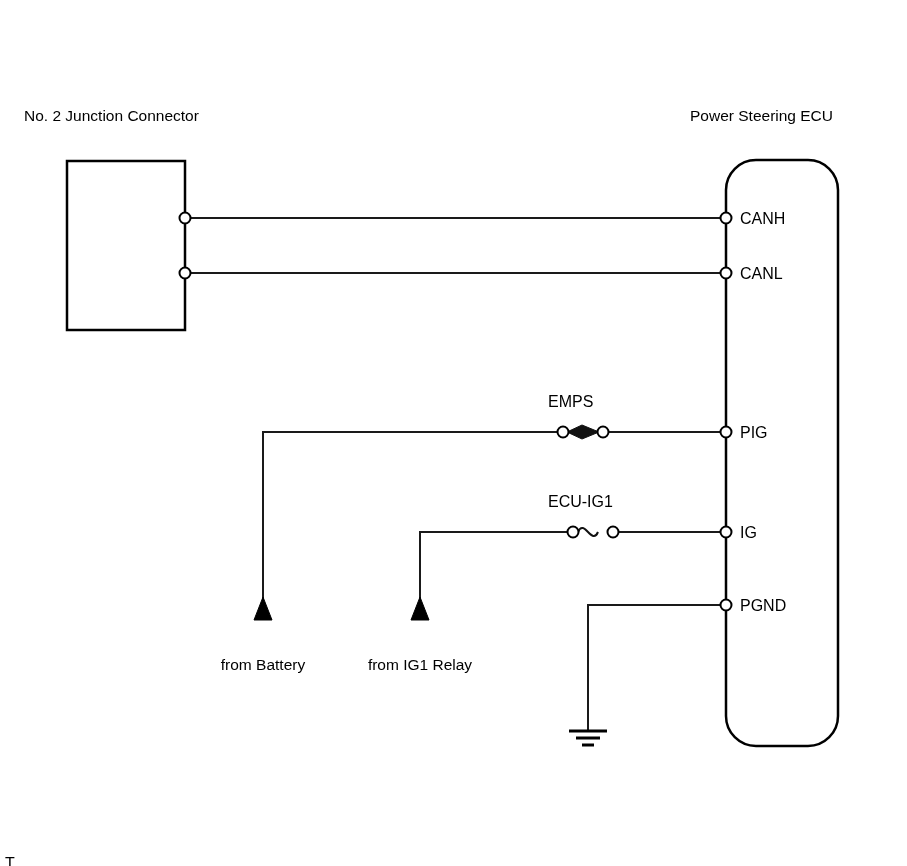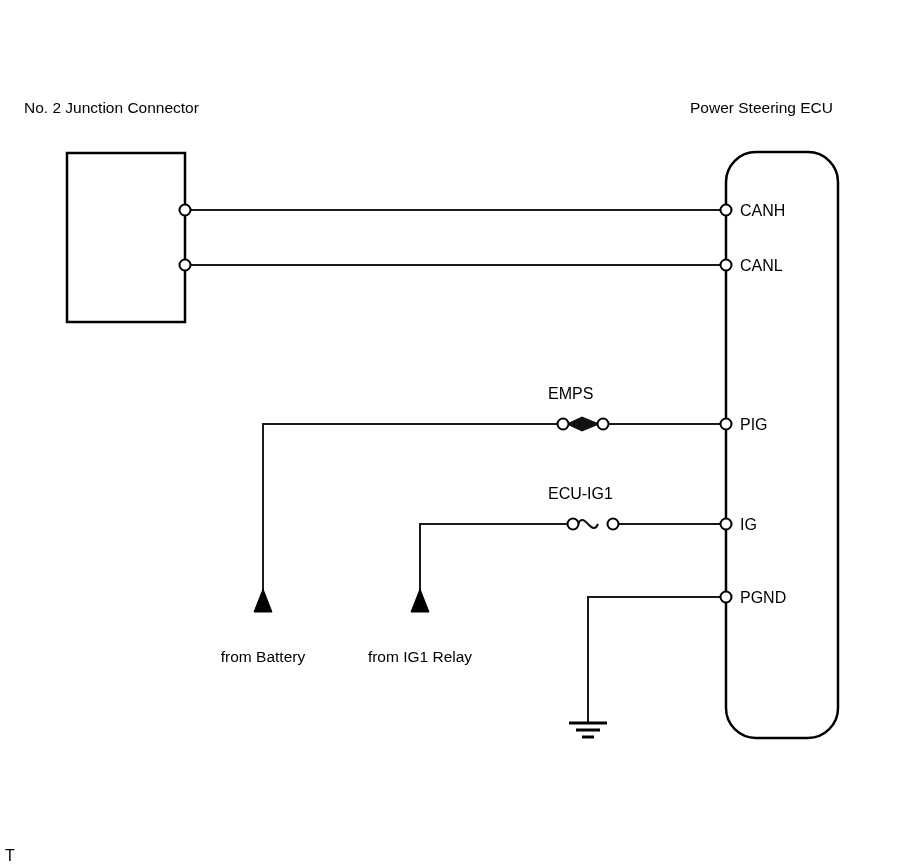--- a/index.html
+++ b/index.html
@@ -12,21 +12,21 @@
     width: 907px;
     height: 866px;
     font-family: "Liberation Sans", sans-serif;
     color: #000000;
     overflow: hidden;
     position: relative;
   }
   #diagram-root {
     position: absolute;
     left: 0;
-    top: 0;
+    top: 8px;
     width: 907px;
     height: 783px;
   }
   svg.diagram {
     display: block;
     width: 907px;
     height: 866px;
     background: #ffffff;
   }
   .wire {

